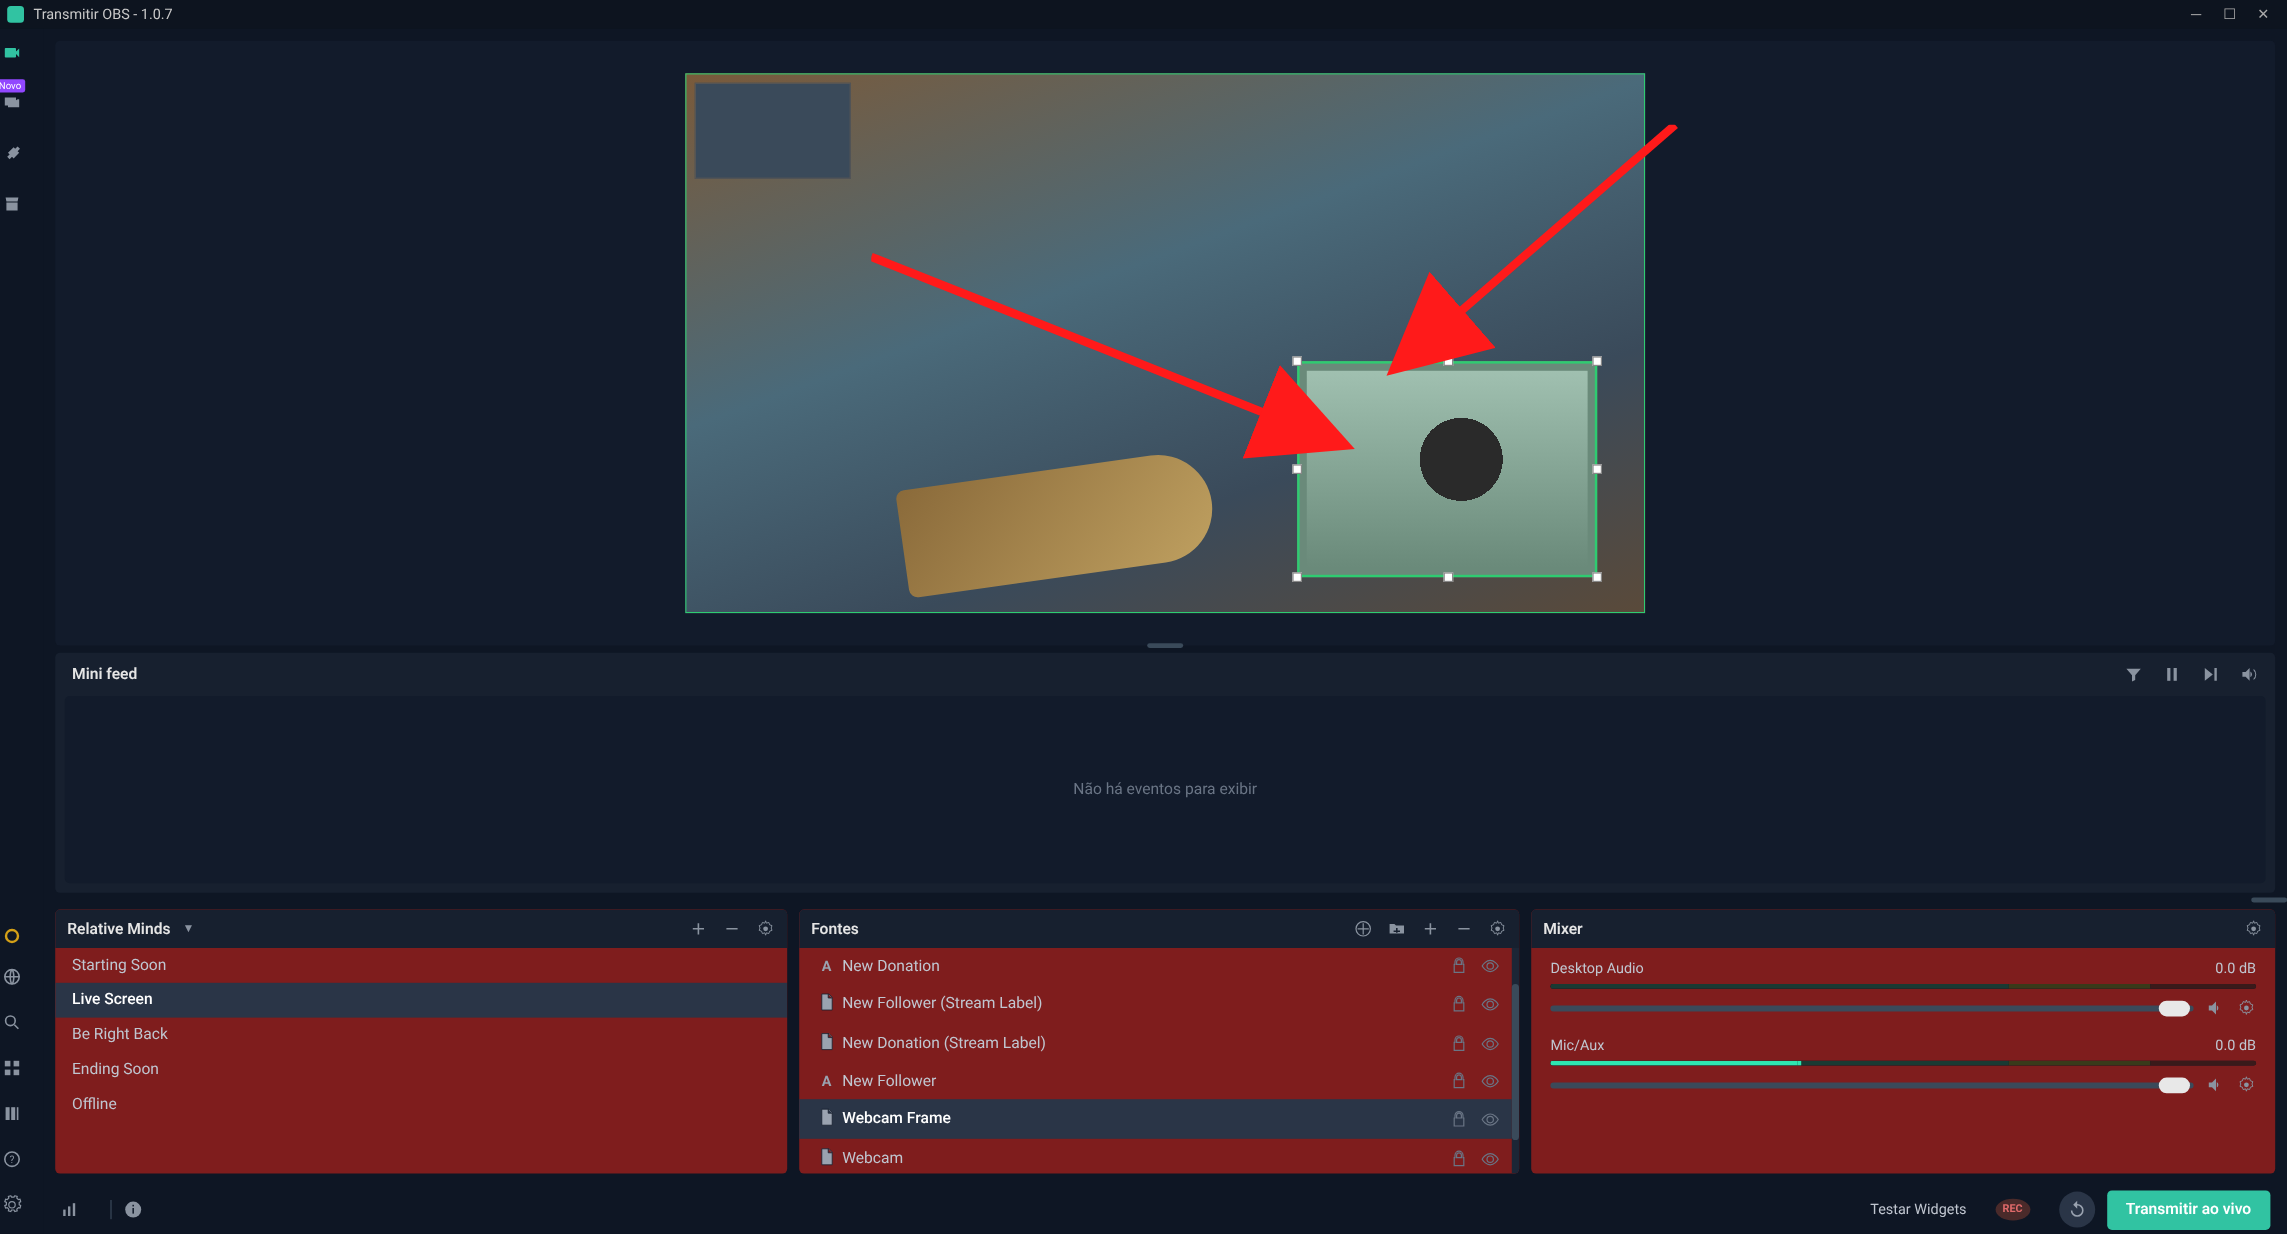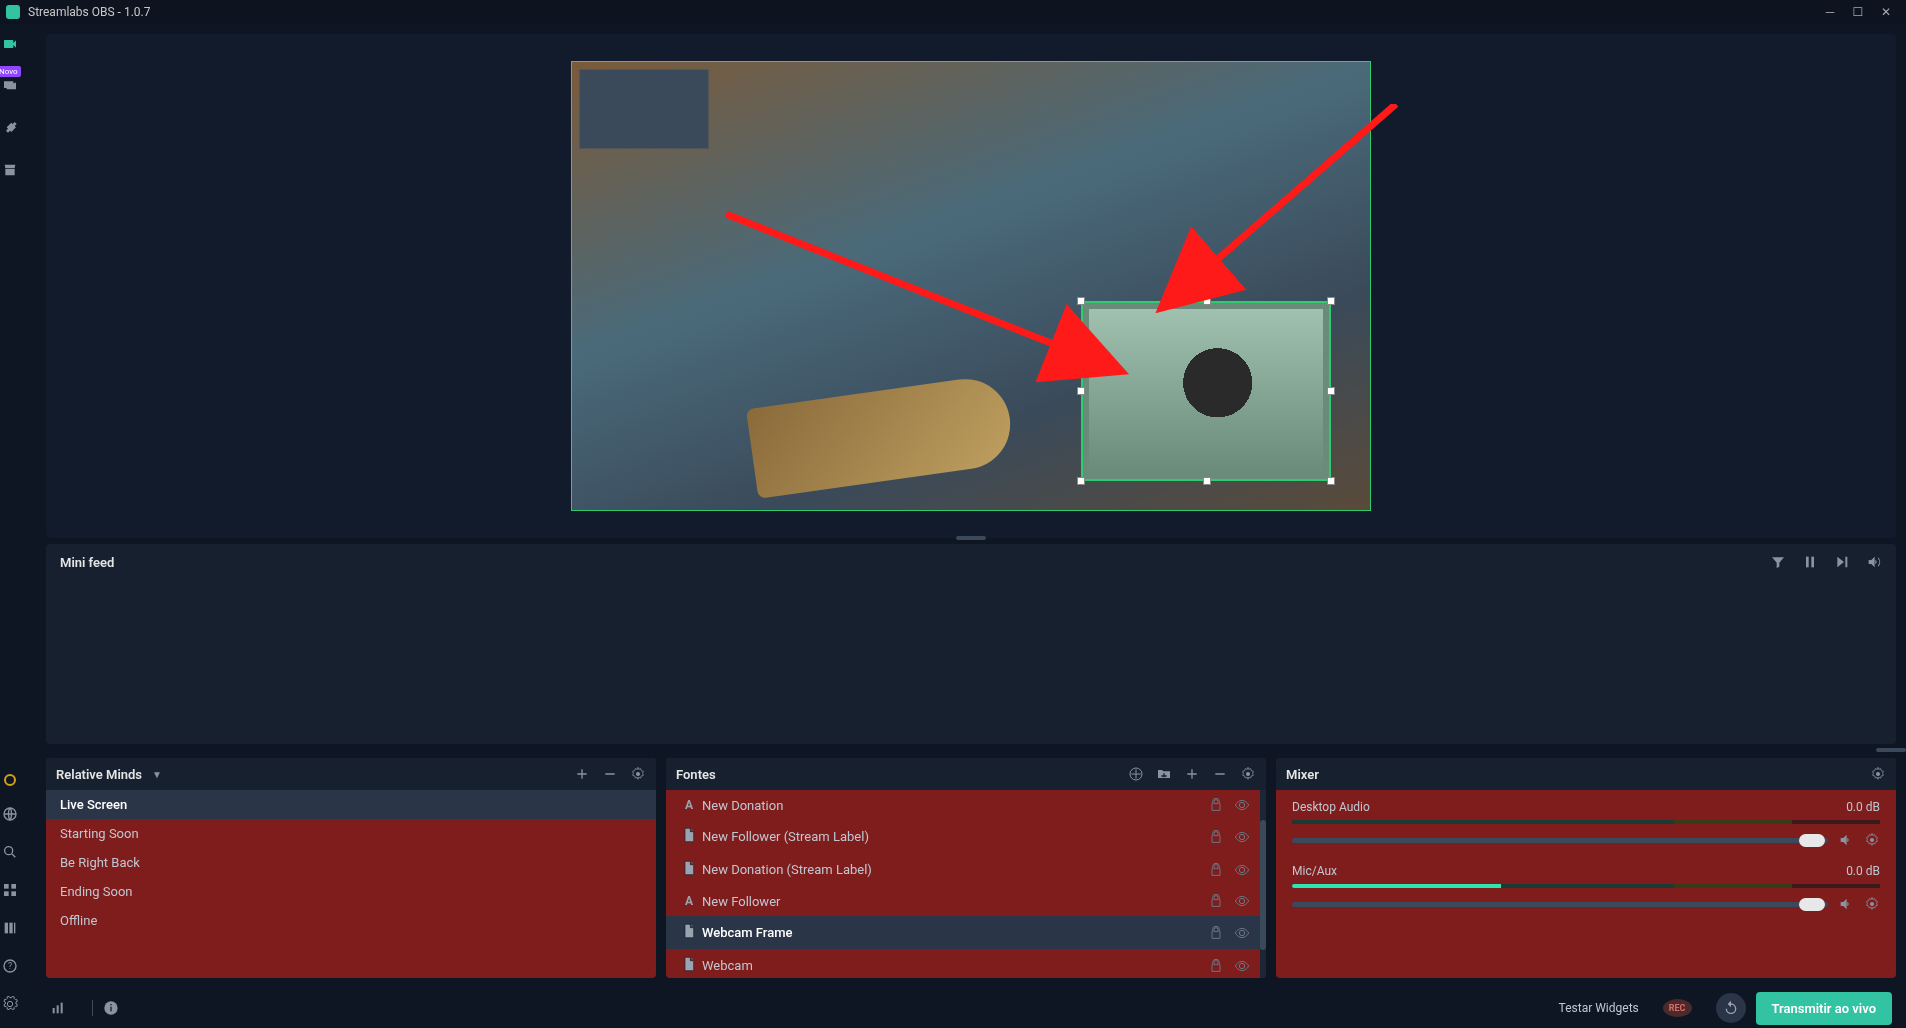--- a/index.html
+++ b/index.html
@@ -83,21 +83,21 @@
 .statusbar .undo { width:30px; height:30px; border-radius:50%; background:#2a3547; color:#9aa3b0; display:flex; align-items:center; justify-content:center; margin-right:10px; cursor:pointer; }
 .statusbar .golive { background:#31c3a2; color:#fff; font-weight:600; padding:9px 16px; border-radius:4px; cursor:pointer; font-size:13px; }
 
 svg { width:16px; height:16px; fill:currentColor; }
 </style>
 </head>
 <body>
 
 <div class="titlebar">
   <div class="logo"></div>
-  <span>Streamlabs OBS - 1.0.7</span>
+  <span>Transmitir OBS - 1.0.7</span>
   <div class="spacer"></div>
   <div class="winbtn">─</div>
   <div class="winbtn">☐</div>
   <div class="winbtn">✕</div>
 </div>
 
 <div class="sidebar">
   <div class="sicon active">
     <svg viewBox="0 0 24 24">
         <path d="M17 10.5V7c0-.55-.45-1-1-1H4c-.55 0-1 .45-1 1v10c0 .55.45 1 1 1h12c.55 0 1-.45 1-1v-3.5l4 4v-11l-4 4z"></path>
@@ -218,20 +218,23 @@
           <svg viewBox="0 0 24 24">
             <path d="M5 4l10 8-10 8zM17 4h3v16h-3z"></path>
           </svg>
         </div>
       <div class="hicon">
           <svg viewBox="0 0 24 24">
             <path d="M4 9v6h4l5 5V4L8 9H4zm12 3a4 4 0 00-2-3.5v7A4 4 0 0016 12zm2-7v2a7 7 0 010 10v2a9 9 0 000-14z"></path>
           </svg>
         </div>
     </div>
+    <div class="body">
+      <span>Não há eventos para exibir</span>
+    </div>
   </div>
 
   <div class="drag-handle" style="position:relative; margin:4px auto 0;"></div>
 
   <div class="panels">
 
     <div class="panel scenes">
       <div class="phead">
         <span>Relative Minds</span>
         <span class="caret">▼</span>
@@ -247,25 +250,25 @@
             </svg>
           </div>
         <div class="picon">
             <svg viewBox="0 0 24 24">
               <circle cx="12" cy="12" r="3"></circle>
               <path d="M12 2l1 3 3-1 1 3 3 1-1 3 1 3-3 1-1 3-3-1-1 3-1-3-3 1-1-3-3-1 1-3-1-3 3-1 1-3 3 1z" fill="none" stroke="currentColor" stroke-width="1.2"></path>
             </svg>
           </div>
       </div>
       <div class="plist" id="scenes-list">
+          <div class="row">
+            <span>Starting Soon</span>
+          </div>
           <div class="row selected">
             <span>Live Screen</span>
-          </div>
-          <div class="row">
-            <span>Starting Soon</span>
           </div>
           <div class="row">
             <span>Be Right Back</span>
           </div>
           <div class="row">
             <span>Ending Soon</span>
           </div>
           <div class="row">
             <span>Offline</span>
           </div>

